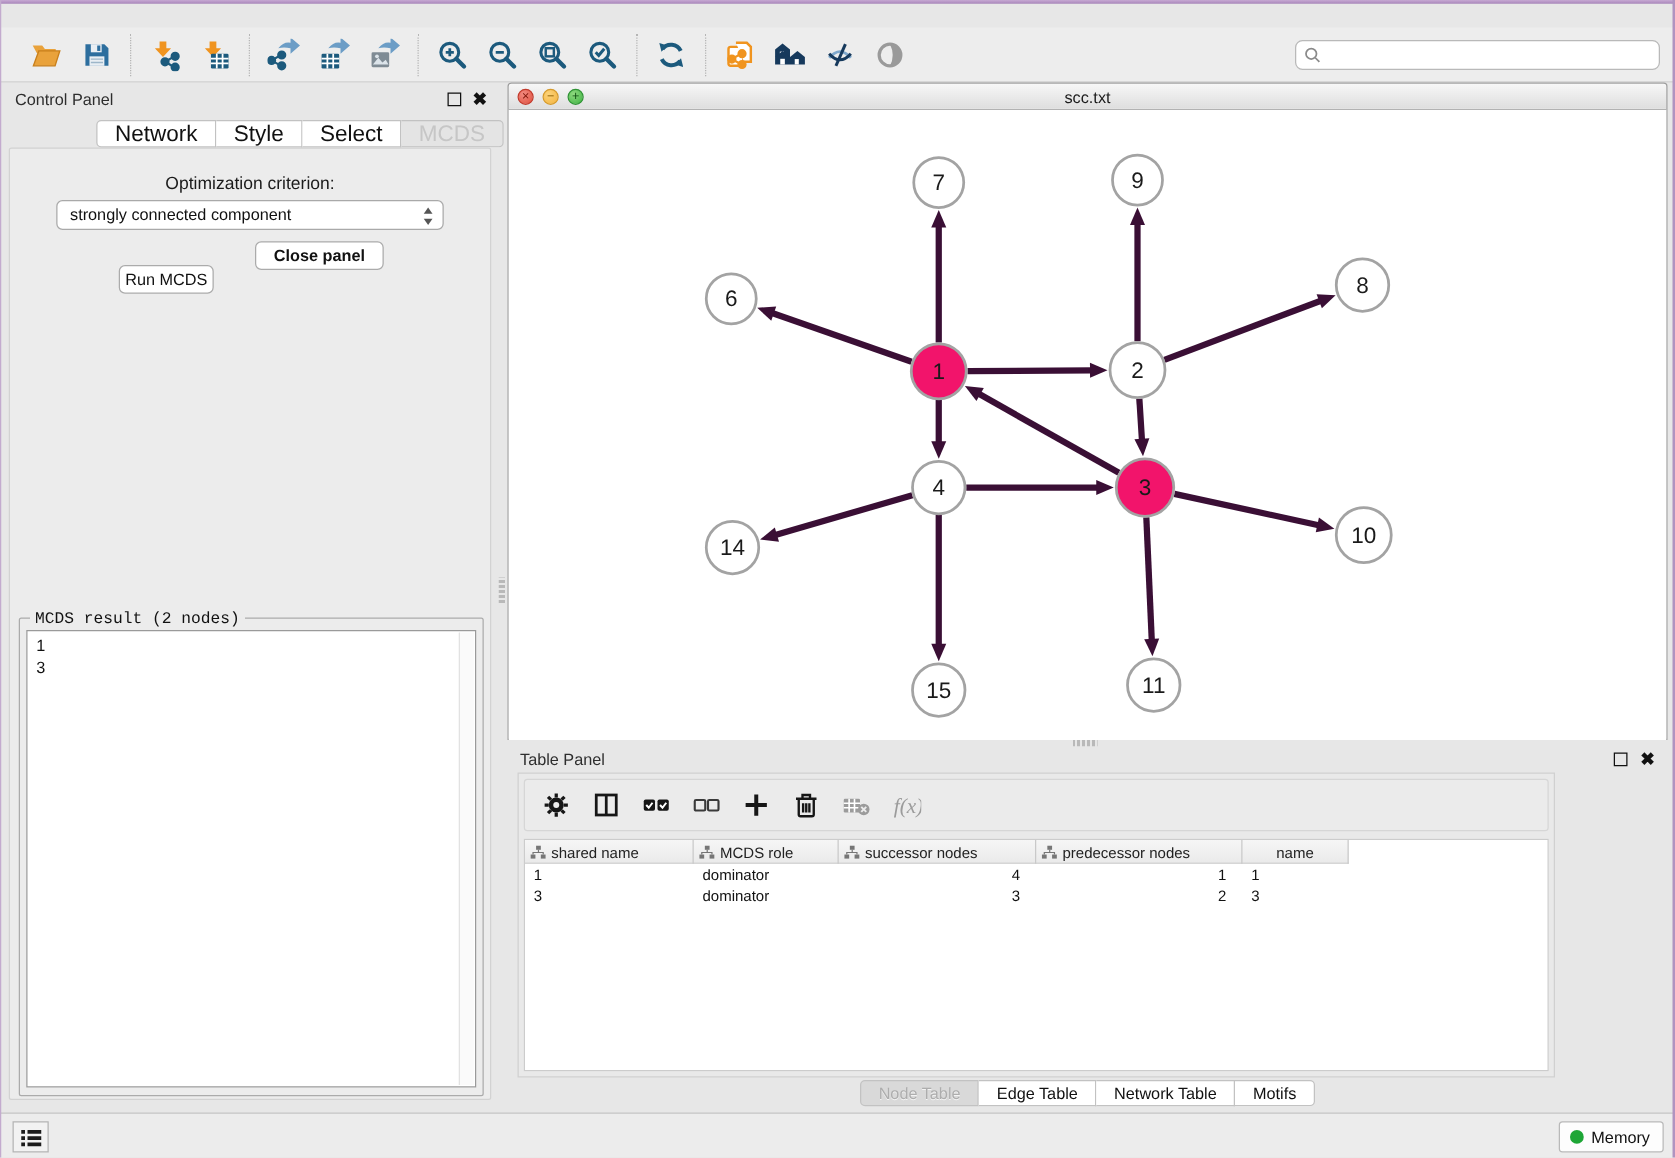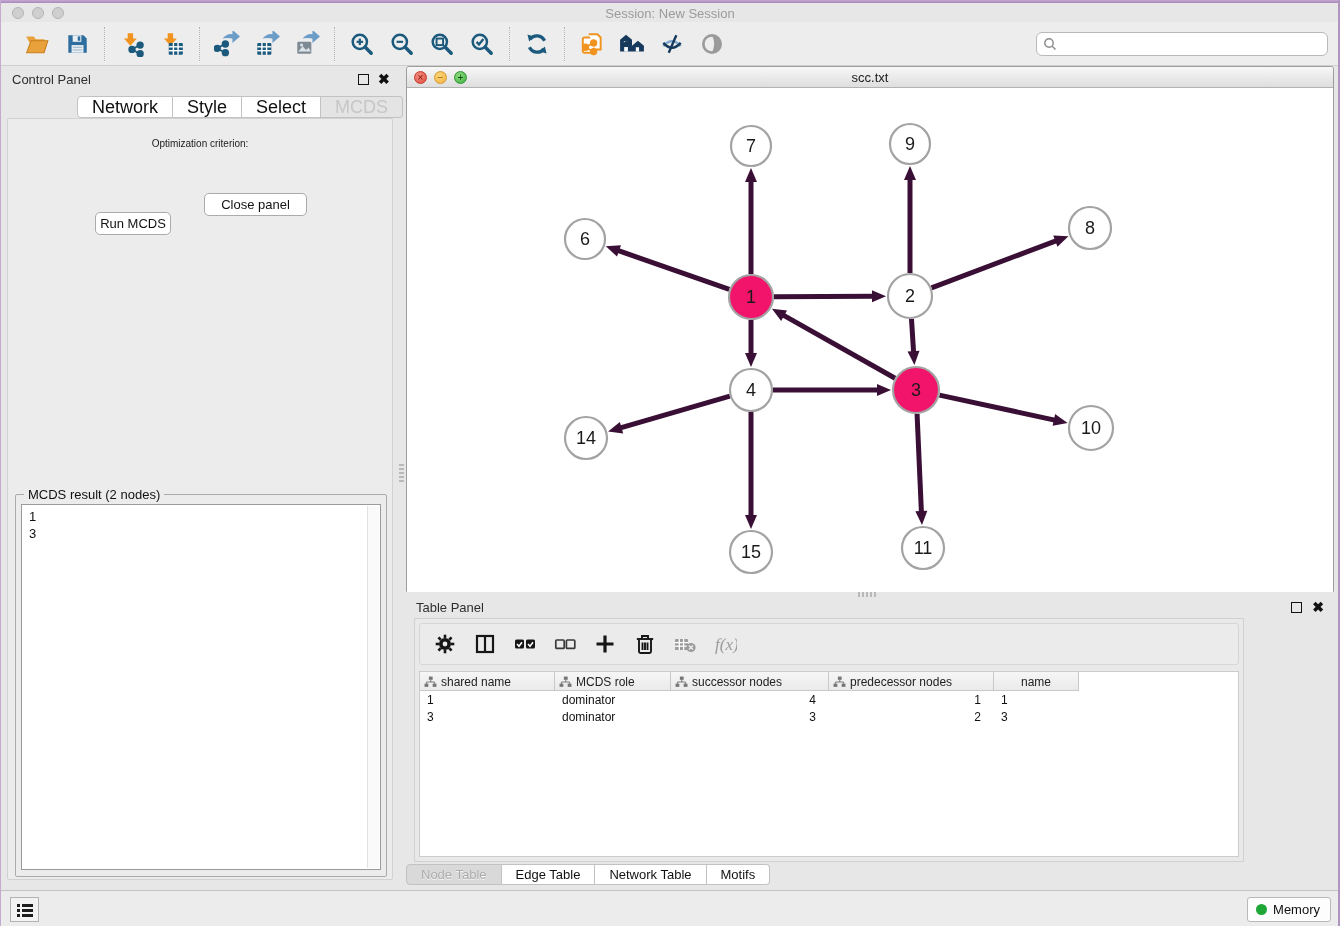--- a/index.html
+++ b/index.html
@@ -35,29 +35,29 @@
   .cpanel-float { position:absolute; left:358px; top:74px; width:11px; height:11px; border:1.5px solid #111; cursor:pointer; }
   .cpanel-close { position:absolute; left:378px; top:71px; font-size:14px; font-weight:bold; color:#111; cursor:pointer; }
   .cp-tabs { position:absolute; left:77px; top:96px; display:flex; }
   .cp-tab { height:22px; padding:0 14px; font-size:18px; line-height:21px; background:#fff;
             border:1px solid #c2c2c2; border-left:none; cursor:pointer; color:#111; }
   .cp-tab:first-child { border-left:1px solid #c2c2c2; border-radius:4px 0 0 4px; }
   .cp-tab:last-child { border-radius:0 4px 4px 0; }
   .cp-tab.active { background:#e4e4e4; color:#c6c6c6; cursor:default; }
   .cp-body { position:absolute; left:7px; top:118px; width:386px; height:762px; background:#ececec;
              border:1px solid #d2d2d2; border-radius:2px; }
-  .opt-label { position:absolute; left:0; width:100%; top:19px; text-align:center; font-size:10px; color:#1b1b1b; }
+  .opt-label { position:absolute; left:0; width:100%; top:19px; text-align:center; font-size:14px; color:#1b1b1b; }
   .combo { position:absolute; left:37px; top:41px; width:310px; height:24px; background:#fff; border:1px solid #a9a9a9;
            border-radius:5px; font-size:13px; line-height:22px; padding-left:10px; color:#111; cursor:pointer; }
   .combo .spin { position:absolute; right:6px; top:2px; color:#555; }
   .btn { position:absolute; height:23px; background:#fff; border:1px solid #ababab; border-radius:5px;
          font-size:13px; color:#111; text-align:center; cursor:pointer; font-family:"Liberation Sans",sans-serif; }
   .result-group { position:absolute; left:7px; top:375px; width:372px; height:383px; border:1px solid #ababab;
                   border-radius:2px; }
-  .result-legend { position:absolute; left:8px; top:-8px; background:#ececec; padding:0 4px; font-size:13px; color:#111; }
+  .result-legend { position:absolute; left:8px; top:-8px; background:#ececec; padding:0 4px; font-size:13px; color:#111;font-family:Liberation Mono, monospace; }
   .result-area { position:absolute; left:5px; top:9px; right:5px; bottom:6px; background:#fff;
                  border:1px solid #9a9a9a; font-size:13px; color:#111; padding:3px 0 0 7px; line-height:17px; }
   .result-scroll { position:absolute; top:1px; right:1px; bottom:1px; width:12px; background:#fafafa; border-left:1px solid #e2e2e2; }
 
   
   .vsplit-handle { position:absolute; left:399px; top:462px; width:5px; height:22px;
                    background:repeating-linear-gradient(#e7e7e7 0 2px, #b9b9b9 2px 4px); }
   .hsplit-handle { position:absolute; left:856px; top:592px; width:22px; height:5px;
                    background:repeating-linear-gradient(90deg,#e7e7e7 0 2px, #b9b9b9 2px 4px); }
 
@@ -90,21 +90,21 @@
   .tgrid { position:absolute; left:4px; top:52px; right:4px; bottom:4px; background:#fff; border:1px solid #cccccc; }
   .tgrid-headrow { position:absolute; left:0; top:0; height:19px; display:flex;
                    background:linear-gradient(#f6f6f6,#eaeaea); border-bottom:1px solid #c9c9c9; }
   .th { height:19px; display:flex; align-items:center; font-size:12px; color:#222; border-right:1px solid #c9c9c9;
         padding-left:4px; gap:4px; overflow:hidden; cursor:pointer; }
   .th.center { justify-content:center; padding-left:0; }
   .trow { position:absolute; left:0; height:17px; display:flex; font-size:12px; color:#111; cursor:pointer; }
   .td { height:17px; line-height:16px; overflow:hidden; white-space:nowrap; }
   .td.left { padding-left:7px; }
   .td.right { text-align:right; padding-right:13px; }
-  .tp-tabs { position:absolute; left:0; right:0; top:266px; height:22px; display:flex; }
+  .tp-tabs { position:absolute; left:0; right:0; top:266px; height:22px; display:flex; justify-content:center; }
   .tp-tab { height:21px; padding:0 14px; font-size:13px; line-height:20px; background:#fff; border:1px solid #c2c2c2;
             border-left:none; color:#111; cursor:pointer; }
   .tp-tab:first-child { border-left:1px solid #c2c2c2; border-radius:4px 0 0 4px; }
   .tp-tab:last-child { border-radius:0 4px 4px 0; }
   .tp-tab.active { background:#d9d9d9; color:#adadad; text-shadow:0 1px 0 #f4f4f4; cursor:default; }
 
   
   .statusbar { position:absolute; left:0; top:890px; width:1340px; height:36px; background:#ececec; border-top:1px solid #c3c3c3; }
   .sb-listbtn { position:absolute; left:10px; top:6px; width:29px; height:25px; background:#f2f2f2;
                 border:1px solid #b3b3b3; display:flex; align-items:center; justify-content:center; cursor:pointer; }
@@ -114,26 +114,20 @@
   .mem-dot { width:11px; height:11px; border-radius:50%; background:#1ea636; }
 </style>
 </head>
 <body>
 
 <div id="app">
   <div class="accent-top"></div>
   <div class="accent-left"></div>
   <div class="accent-right"></div>
 
-  <div class="titlebar">
-    <div class="traffic-inactive" style="left:12px"></div>
-    <div class="traffic-inactive" style="left:32px"></div>
-    <div class="traffic-inactive" style="left:52px"></div>
-    <div class="win-title">Session: New Session</div>
-  </div>
 
   <div class="toolbar">
     <div id="tb-groups" style="display:flex;align-items:center;">
         <div class="tb-group">
           <div class="tb-btn">
             <svg viewBox="0 0 24 24">
               <path d="M2 5 h7 l2 2.5 h8 v3 H5 Z" fill="#E9A23B"></path>
               <path d="M6.5 9 H22 l-3.5 11 H2.5 Z" fill="#E9A23B" stroke="#c87f1b" stroke-width="1"></path>
             </svg>
           </div>
@@ -321,22 +315,31 @@
   <div class="cpanel-close">✖</div>
   <div class="cp-tabs" id="cp-tabs">
       <div class="cp-tab">Network</div>
       <div class="cp-tab">Style</div>
       <div class="cp-tab">Select</div>
       <div class="cp-tab active">MCDS</div>
     </div>
 
   <div class="cp-body">
     <div class="opt-label">Optimization criterion:</div>
+    <div class="combo">
+      <span>strongly connected component</span>
+      <span class="spin">
+        <svg width="11" height="20" viewBox="0 0 11 20">
+            <path d="M5.5 3 L9 8 H2 Z" fill="#555"></path>
+            <path d="M5.5 17 L2 12 H9 Z" fill="#555"></path>
+          </svg>
+      </span>
+    </div>
     <button class="btn" style="left:87px; top:74px; width:76px;margin-top:19px;">Run MCDS</button>
-    <button class="btn" style="left:196px; top:74px; width:103px;">Close panel</button>
+    <button class="btn" style="left:196px; top:74px; width:103px;font-weight:bold;">Close panel</button>
 
     <div class="result-group">
       <div class="result-legend">MCDS result (2 nodes)</div>
       <div class="result-area" id="result-area">
         <div class="result-scroll"></div>
       <div>1</div>
           <div>3</div>
         </div>
     </div>
   </div>

